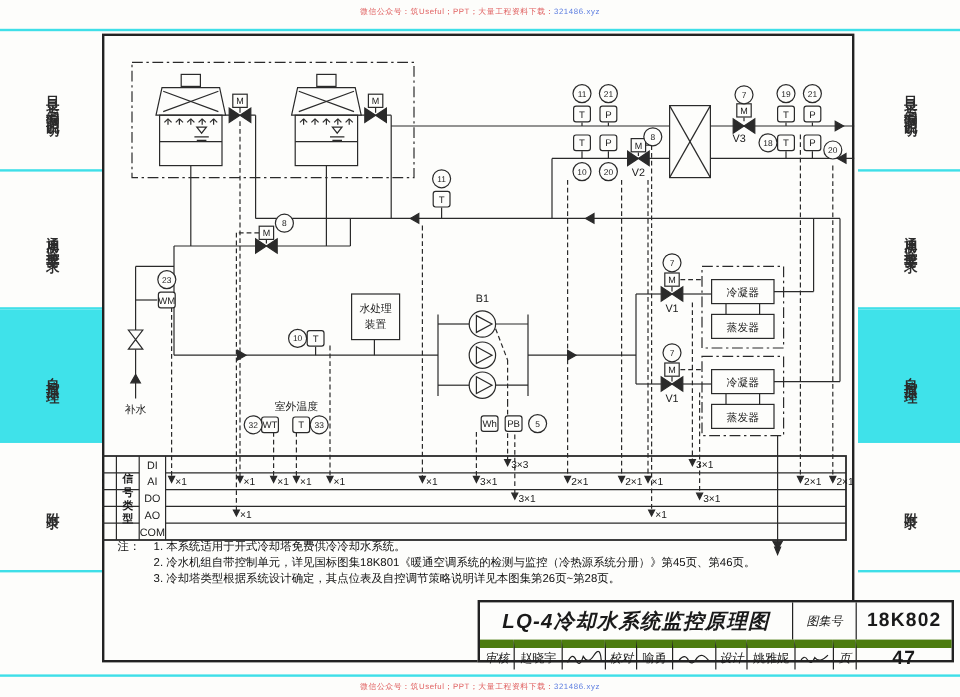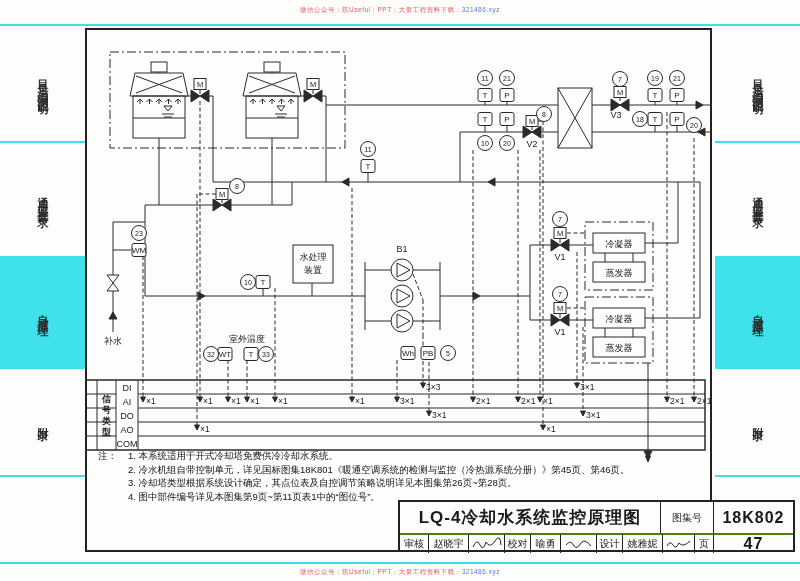--- a/index.html
+++ b/index.html
@@ -16,26 +16,26 @@
   .sb-sec span{writing-mode:vertical-rl;text-orientation:upright;letter-spacing:4px;
                font-size:11px;font-weight:bold;color:#2b2b2b;}
   .sb-active{background:#3fe2ea;}
   svg text{font-family:"Liberation Sans",sans-serif;fill:#1a1a1a;}
   .notes{position:absolute;left:98px;top:449px;width:580px;font-size:9.5px;line-height:13.5px;color:#111;}
   .notes .nprefix{position:absolute;left:0;top:0;}
   .notes .nitems{margin-left:30px;}
   .tblock{position:absolute;left:398px;top:500px;width:397px;height:52px;border:2px solid #222;
           box-sizing:border-box;background:#fdfdfb;display:flex;flex-direction:column;}
   .tb-row{display:flex;flex:1;}
-  .tb-cell{border-left:1px solid #222;border-top:2px solid #4d7c0f;box-sizing:border-box;
+  .tb-cell{border-left:1px solid #222;border-top:7px solid #4d7c0f;box-sizing:border-box;
            display:flex;align-items:center;justify-content:center;overflow:hidden;white-space:nowrap;}
   .tb-row:first-child .tb-cell{border-top:none;}
   .tb-cell:first-child{border-left:none;}
   .tb-title{font-size:17px;font-weight:bold;letter-spacing:1px;}
-  .tb-lab{font-size:10px;} .tb-val{font-size:16px;font-weight:bold;letter-spacing:1px;}
+  .tb-lab{font-size:10px;font-style:italic;} .tb-val{font-size:16px;font-weight:bold;letter-spacing:1px;}
   .tb-name{font-size:10px;} .tb-sig svg{display:block;}
 </style>
 </head>
 <body>
 <div class="page">
 
 <div class="watermark" style="top:6px;">
   <span>微信公众号：筑Useful；PPT；大量工程资料下载：</span><span class="wm-link">321486.xyz</span>
 </div>
 <div class="watermark" style="top:568px;">
@@ -414,27 +414,26 @@
       <text x="546" y="432" font-size="8.5" text-anchor="start">×1</text>
       <polygon points="645.5,456 650.5,456 648,462" fill="#2a2a2a" stroke="#2a2a2a" stroke-width="1"></polygon>
     </svg>
 
 <div class="notes">
   <span class="nprefix">注：</span>
   <div class="nitems">
     <div>1. 本系统适用于开式冷却塔免费供冷冷却水系统。</div>
     <div>2. 冷水机组自带控制单元，详见国标图集18K801《暖通空调系统的检测与监控（冷热源系统分册）》第45页、第46页。</div>
     <div>3. 冷却塔类型根据系统设计确定，其点位表及自控调节策略说明详见本图集第26页~第28页。</div>
-    <div>4. 图中部件编号详见本图集第9页~第11页表1中的“图位号”。</div>
   </div>
 </div>
 
 <div class="tblock">
   <div class="tb-row" style="flex:0 0 31px;">
-    <div class="tb-cell tb-title" style="width:260px;">LQ-4冷却水系统监控原理图</div>
+    <div class="tb-cell tb-title" style="width:260px;font-style:italic;">LQ-4冷却水系统监控原理图</div>
     <div class="tb-cell tb-lab" style="width:53px;">图集号</div>
     <div class="tb-cell tb-val" style="flex:1;">18K802</div>
   </div>
   <div class="tb-row" style="flex:1;">
     <div class="tb-cell tb-lab" style="width:28px;">审核</div>
     <div class="tb-cell tb-name" style="width:40px;">赵晓宇</div>
     <div class="tb-cell tb-sig" style="width:36px;">
       <svg width="32" height="14" viewBox="0 0 32 14">
             <path d="M2 10 Q6 1 9 8 T15 5 Q19 12 24 4 T30 8" stroke="#222" stroke-width="1" fill="none"></path>
           </svg>

